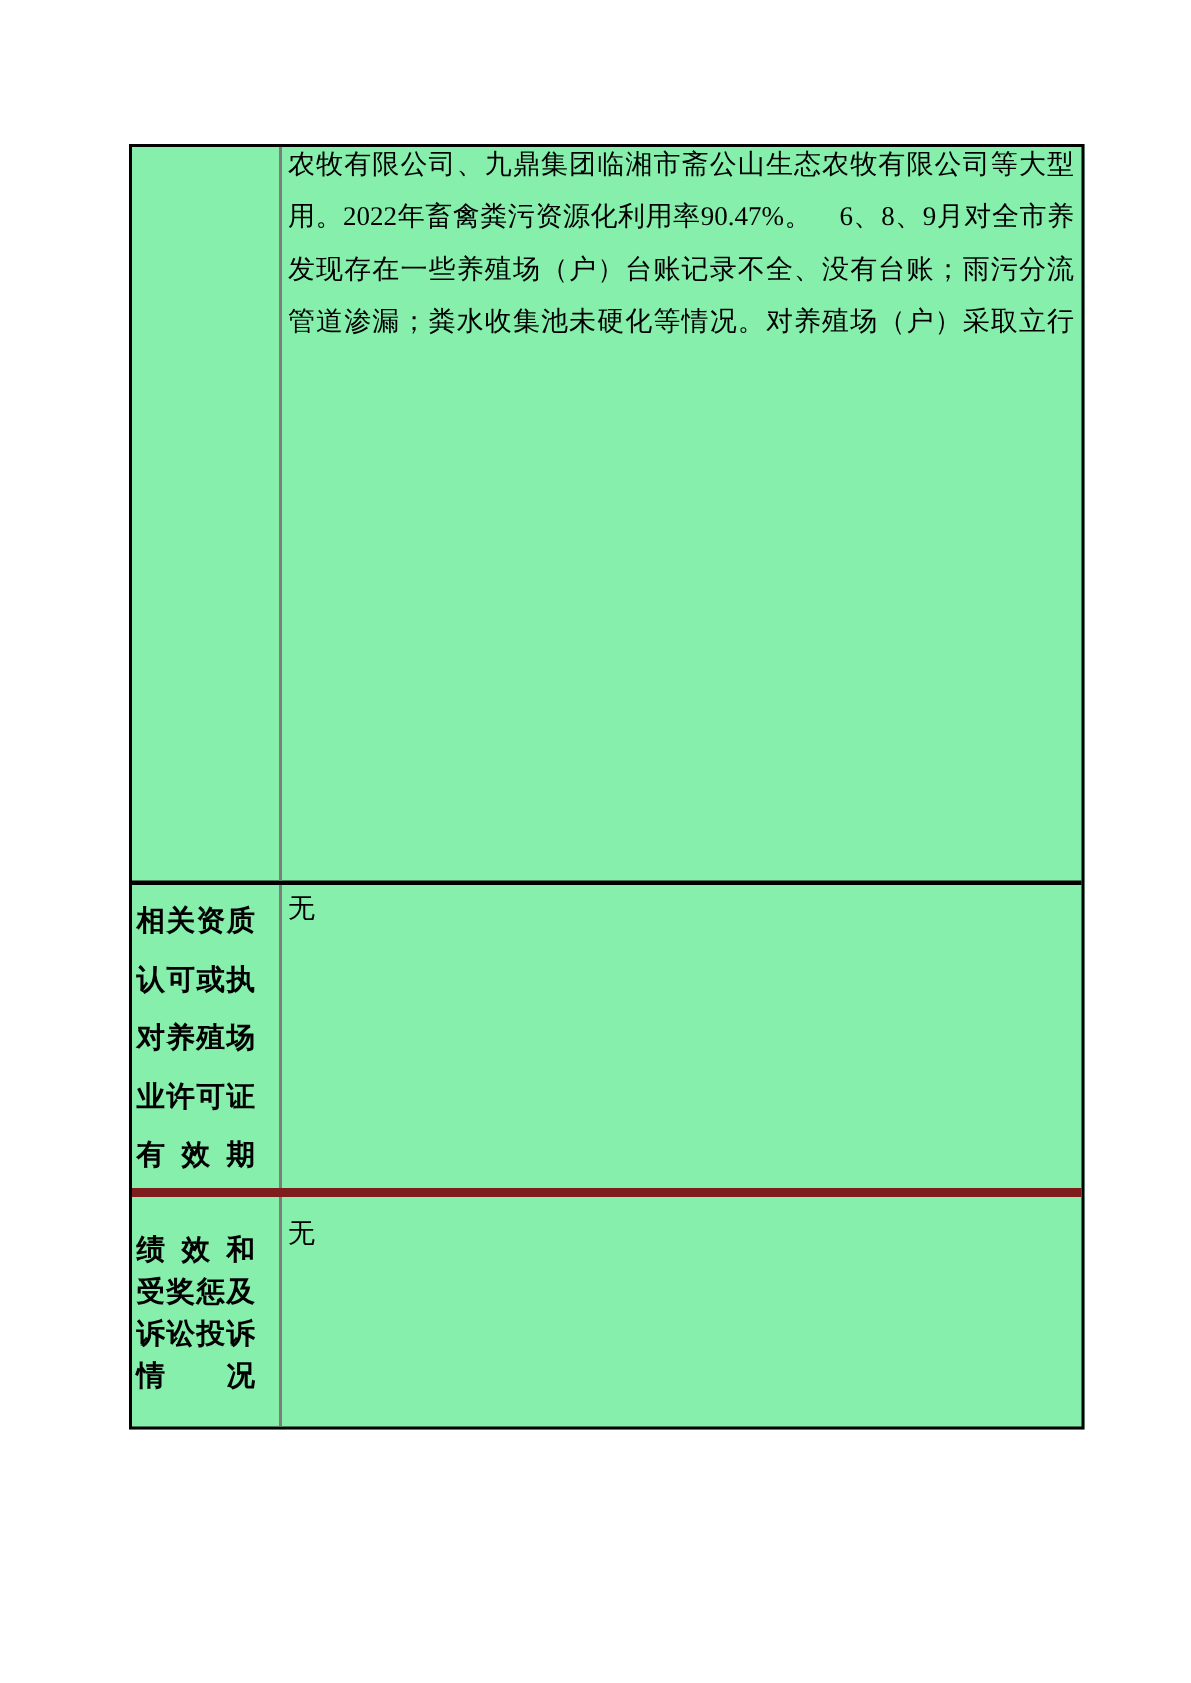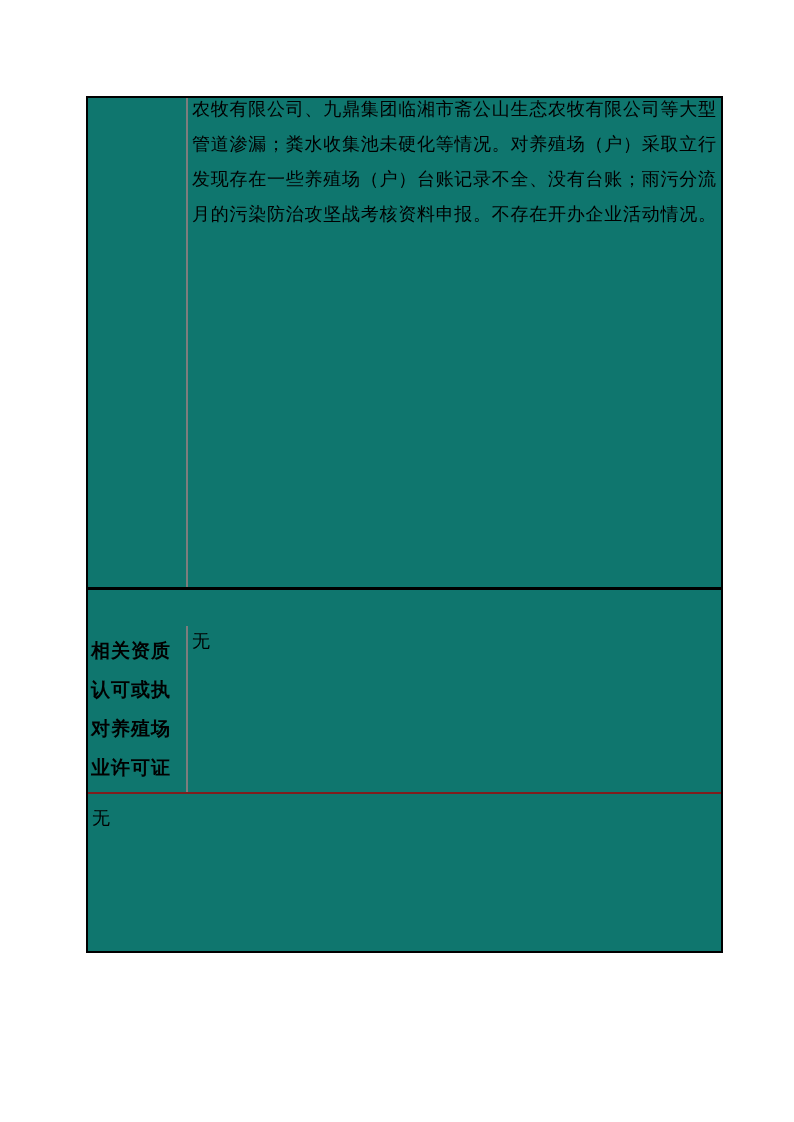--- a/index.html
+++ b/index.html
@@ -19,29 +19,29 @@
   .doc-table {
     position: absolute;
     left: 86px;
     top: 96px;
     width: 637px;
     height: 857px;
     box-sizing: border-box;
     border: 2px solid #000000;
     display: flex;
     flex-direction: column;
-    background: #0f766e;
+    background: #86efac;
   }
   .trow {
     display: flex;
     box-sizing: border-box;
     width: 100%;
   }
   .trow-1 { height: 492px; border-bottom: 3px solid #000000; }
-  .trow-2 { height: 168px; border-bottom: 2px solid #7f1d1d; margin-top: 36px; }
+  .trow-2 { height: 208px; border-bottom: 6px solid #7f1d1d; }
   .trow-3 { flex: 1; }
   .label-cell {
     width: 100px;
     flex: 0 0 100px;
     box-sizing: border-box;
     border-right: 2px solid #7d7d7d;
     padding: 0 16px 0 3px;
     overflow: hidden;
   }
   .content-cell {
@@ -82,40 +82,46 @@
 <body>
 
 <div class="page">
   <div class="doc-table">
 
     <div class="trow trow-1">
       <div class="label-cell"></div>
       <div class="content-cell">
         <div class="para-lines">
           <div class="body-line">农牧有限公司、九鼎集团临湘市斋公山生态农牧有限公司等大型</div>
+          <div class="body-line">用。2022年畜禽粪污资源化利用率90.47%。　6、8、9月对全市养</div>
+          <div class="body-line">发现存在一些养殖场（户）台账记录不全、没有台账；雨污分流</div>
           <div class="body-line">管道渗漏；粪水收集池未硬化等情况。对养殖场（户）采取立行</div>
-          <div class="body-line">发现存在一些养殖场（户）台账记录不全、没有台账；雨污分流</div>
-          <div class="body-line">月的污染防治攻坚战考核资料申报。不存在开办企业活动情况。</div>
         </div>
       </div>
     </div>
 
     <div class="trow trow-2">
       <div class="label-cell">
         <div class="label-line">相关资质</div>
         <div class="label-line">认可或执</div>
         <div class="label-line">对养殖场</div>
         <div class="label-line">业许可证</div>
         <div class="label-line">有效期</div>
       </div>
       <div class="content-cell">
         <div class="value-text">无</div>
       </div>
     </div>
 
     <div class="trow trow-3">
+      <div class="label-cell">
+        <div class="label-line">绩效和</div>
+        <div class="label-line">受奖惩及</div>
+        <div class="label-line">诉讼投诉</div>
+        <div class="label-line">情况</div>
+      </div>
       <div class="content-cell">
         <div class="value-text">无</div>
       </div>
     </div>
 
   </div>
 </div>
 
 </body></html>

